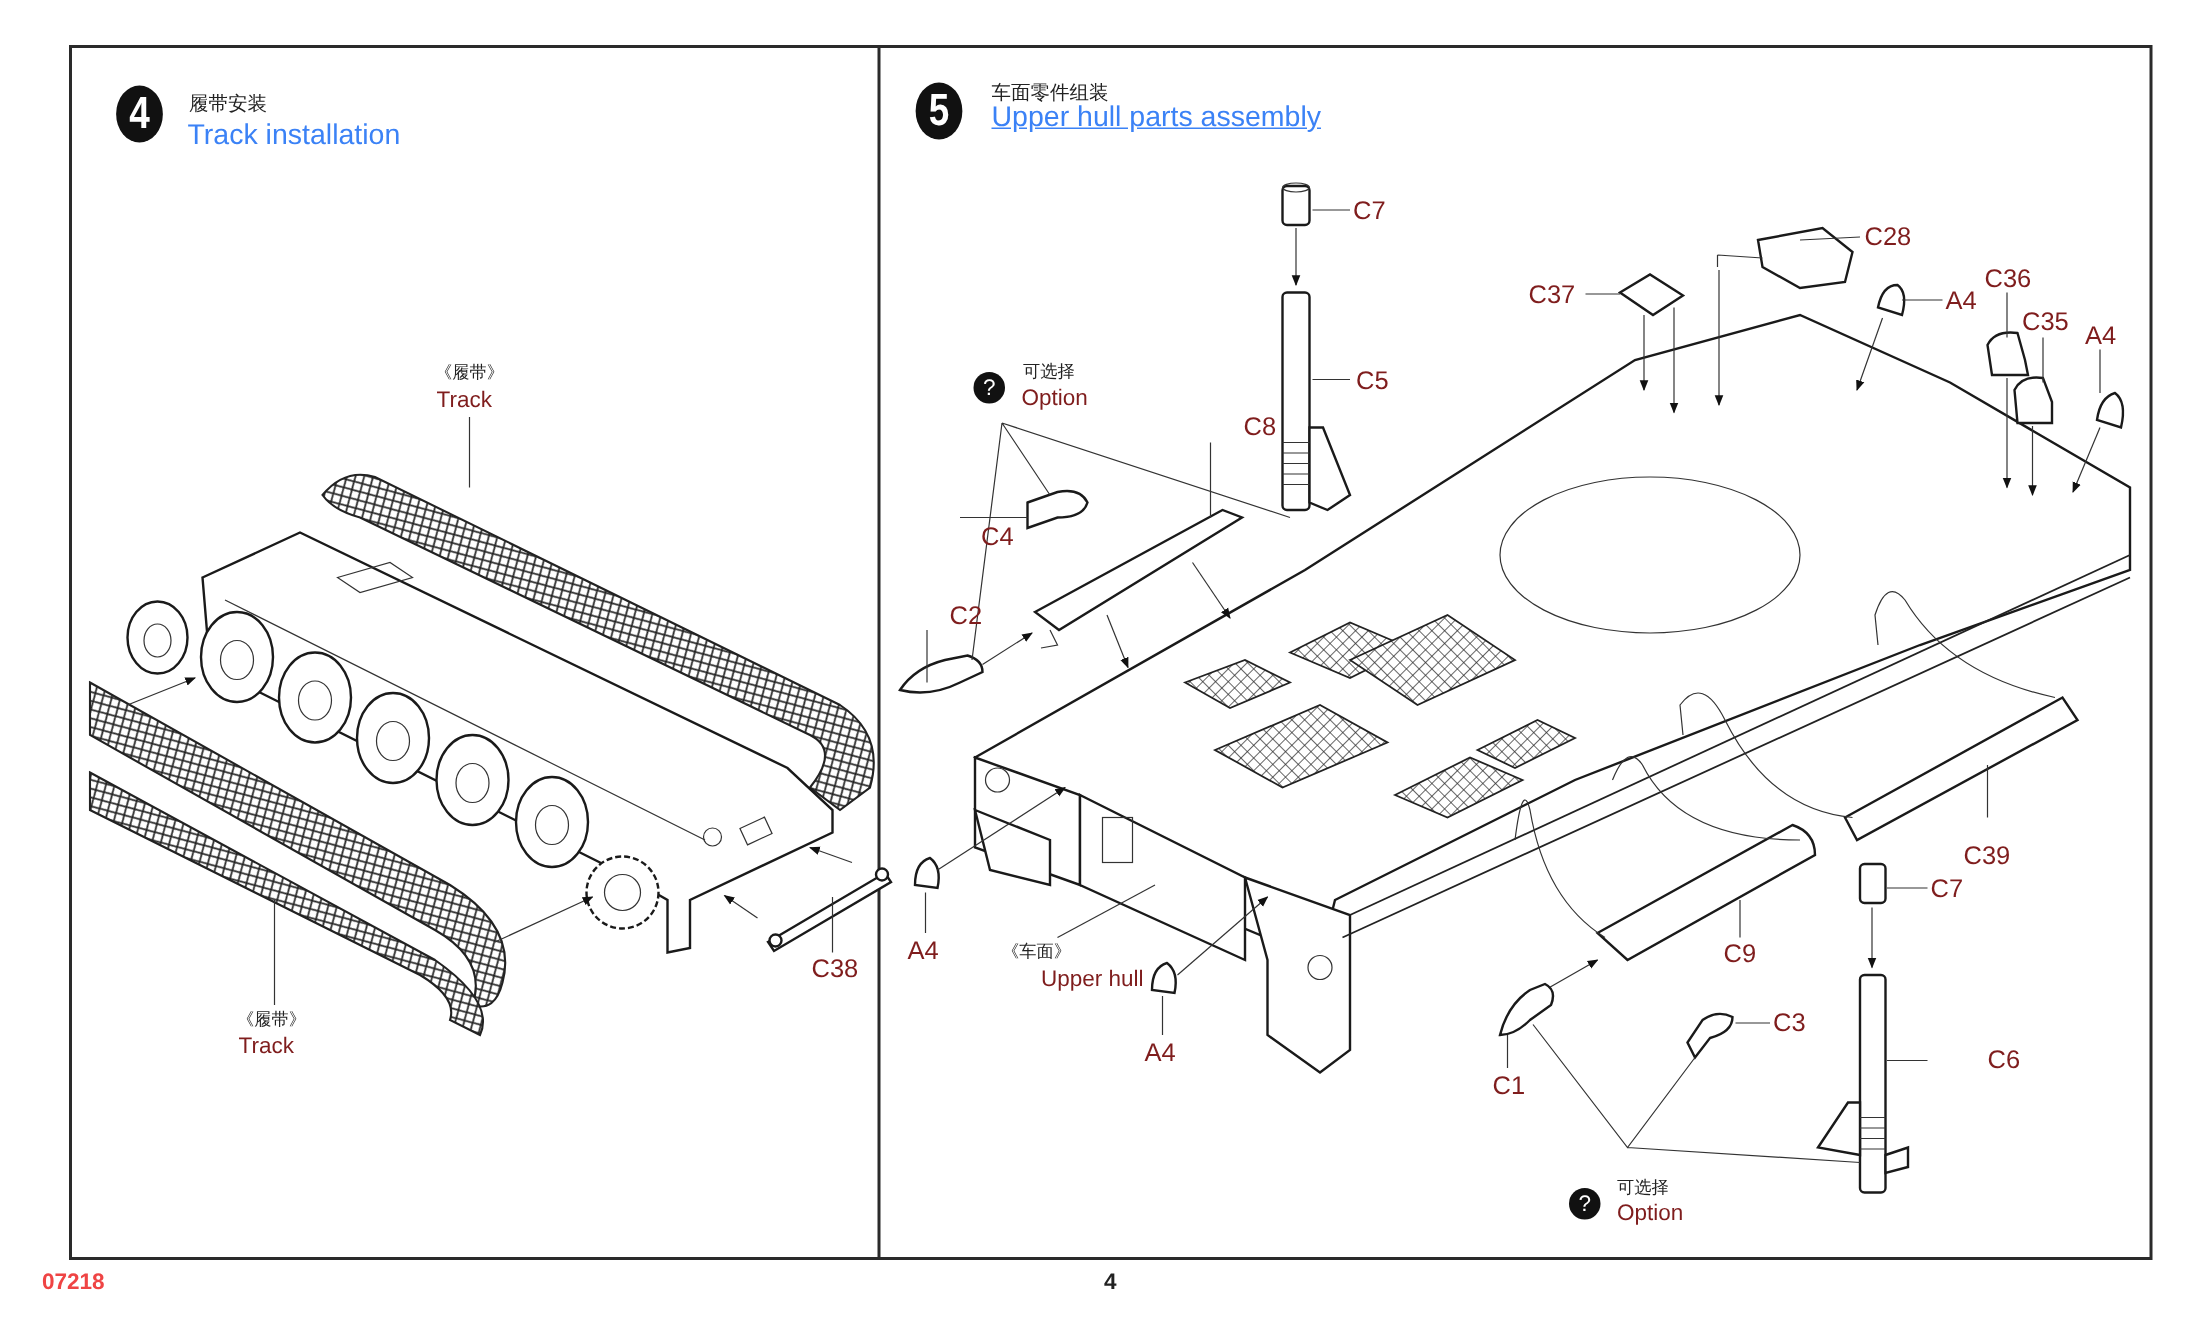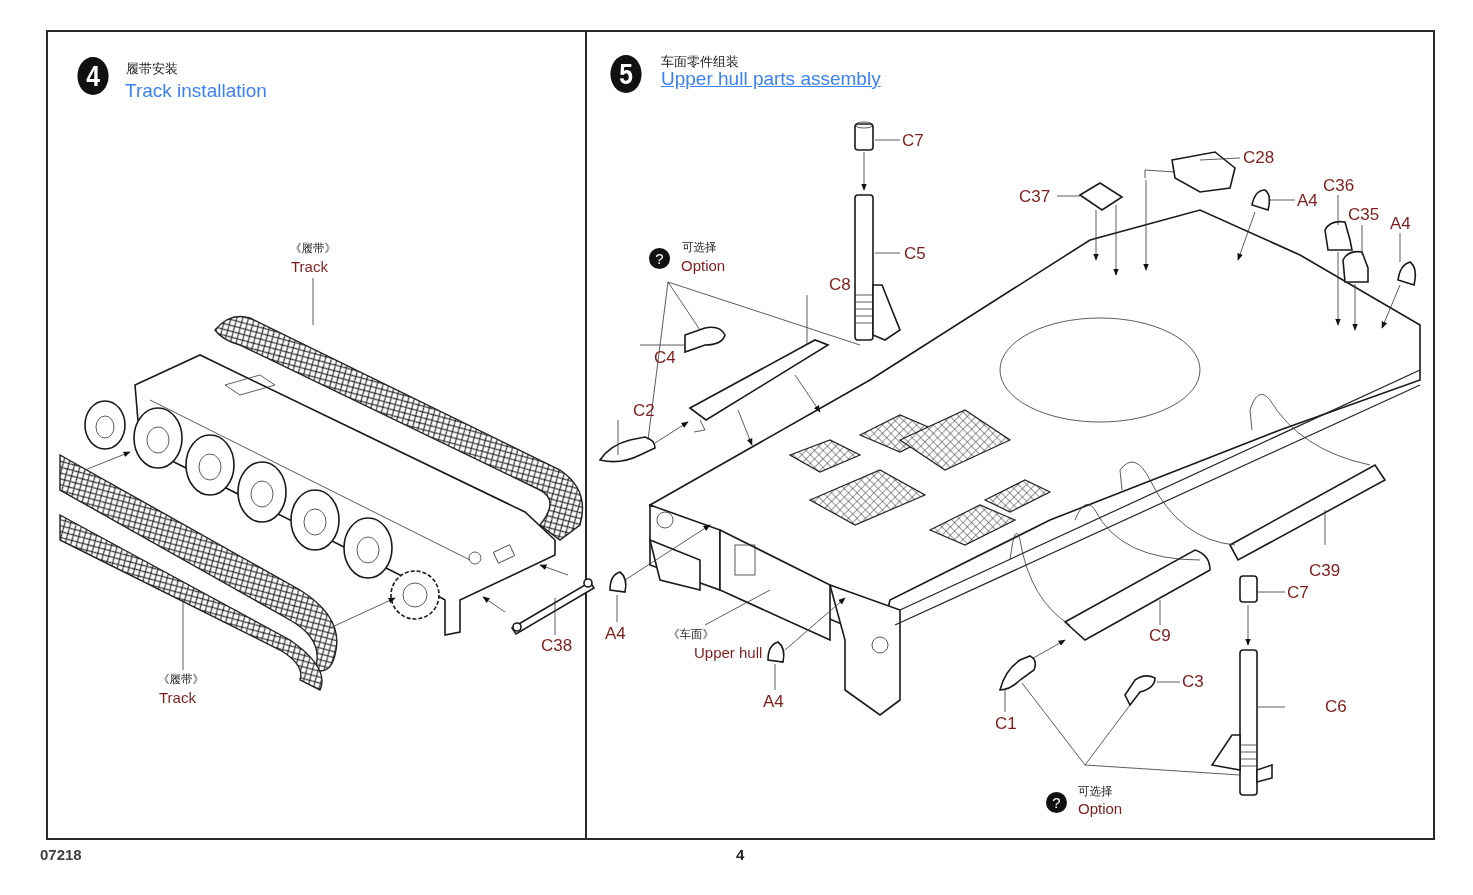--- a/index.html
+++ b/index.html
@@ -5,21 +5,21 @@
   html,body{margin:0;padding:0;background:#fff;}
   body{width:1473px;height:895px;position:relative;overflow:hidden;font-family:"Liberation Sans","DejaVu Sans",sans-serif;color:#1a1a1a;}
   .frame{position:absolute;left:46px;top:30px;width:1389px;height:810px;border:2px solid #2a2a2a;box-sizing:border-box;}
   .divider{position:absolute;left:585px;top:30px;width:2px;height:810px;background:#2a2a2a;}
   .step-badge{position:absolute;width:38px;height:38px;border-radius:50%;background:#111;color:#fff;font-family:"Liberation Sans",sans-serif;font-weight:bold;font-size:30px;line-height:38px;text-align:center;transform:scaleX(0.82);}
   .step-cn{position:absolute;font-family:"DejaVu Sans",sans-serif;font-size:13px;color:#222;}
   .step-en{position:absolute;font-size:19px;color:#3b82f6;}
   .lbl{position:absolute;font-size:17px;color:#7f1d1d;white-space:nowrap;}
   .cn-small{position:absolute;font-family:"DejaVu Sans",sans-serif;font-size:11.5px;color:#222;white-space:nowrap;}
   .opt-badge{position:absolute;width:21px;height:21px;border-radius:50%;background:#111;color:#fff;font-size:15px;line-height:21px;text-align:center;}
-  .footer-code{position:absolute;left:40px;top:846px;font-weight:bold;font-size:15px;color:#404040;}
+  .footer-code{position:absolute;left:28px;top:846px;font-weight:bold;font-size:15px;color:#ef4444;}
   .footer-page{position:absolute;left:736px;top:846px;font-weight:bold;font-size:15px;color:#222;}
   svg.art{position:absolute;left:0;top:0;}
   .ln{stroke:#222;fill:none;stroke-width:1.2;}
   .thin{stroke:#333;fill:none;stroke-width:0.8;}
   .bold{stroke:#1a1a1a;fill:#fff;stroke-width:1.6;}
   .mesh{fill:url(#meshpat);stroke:#222;stroke-width:1.2;}
   .trk{fill:url(#trackpat);stroke:#222;stroke-width:1.4;}
 </style>
 </head>
 <body>

